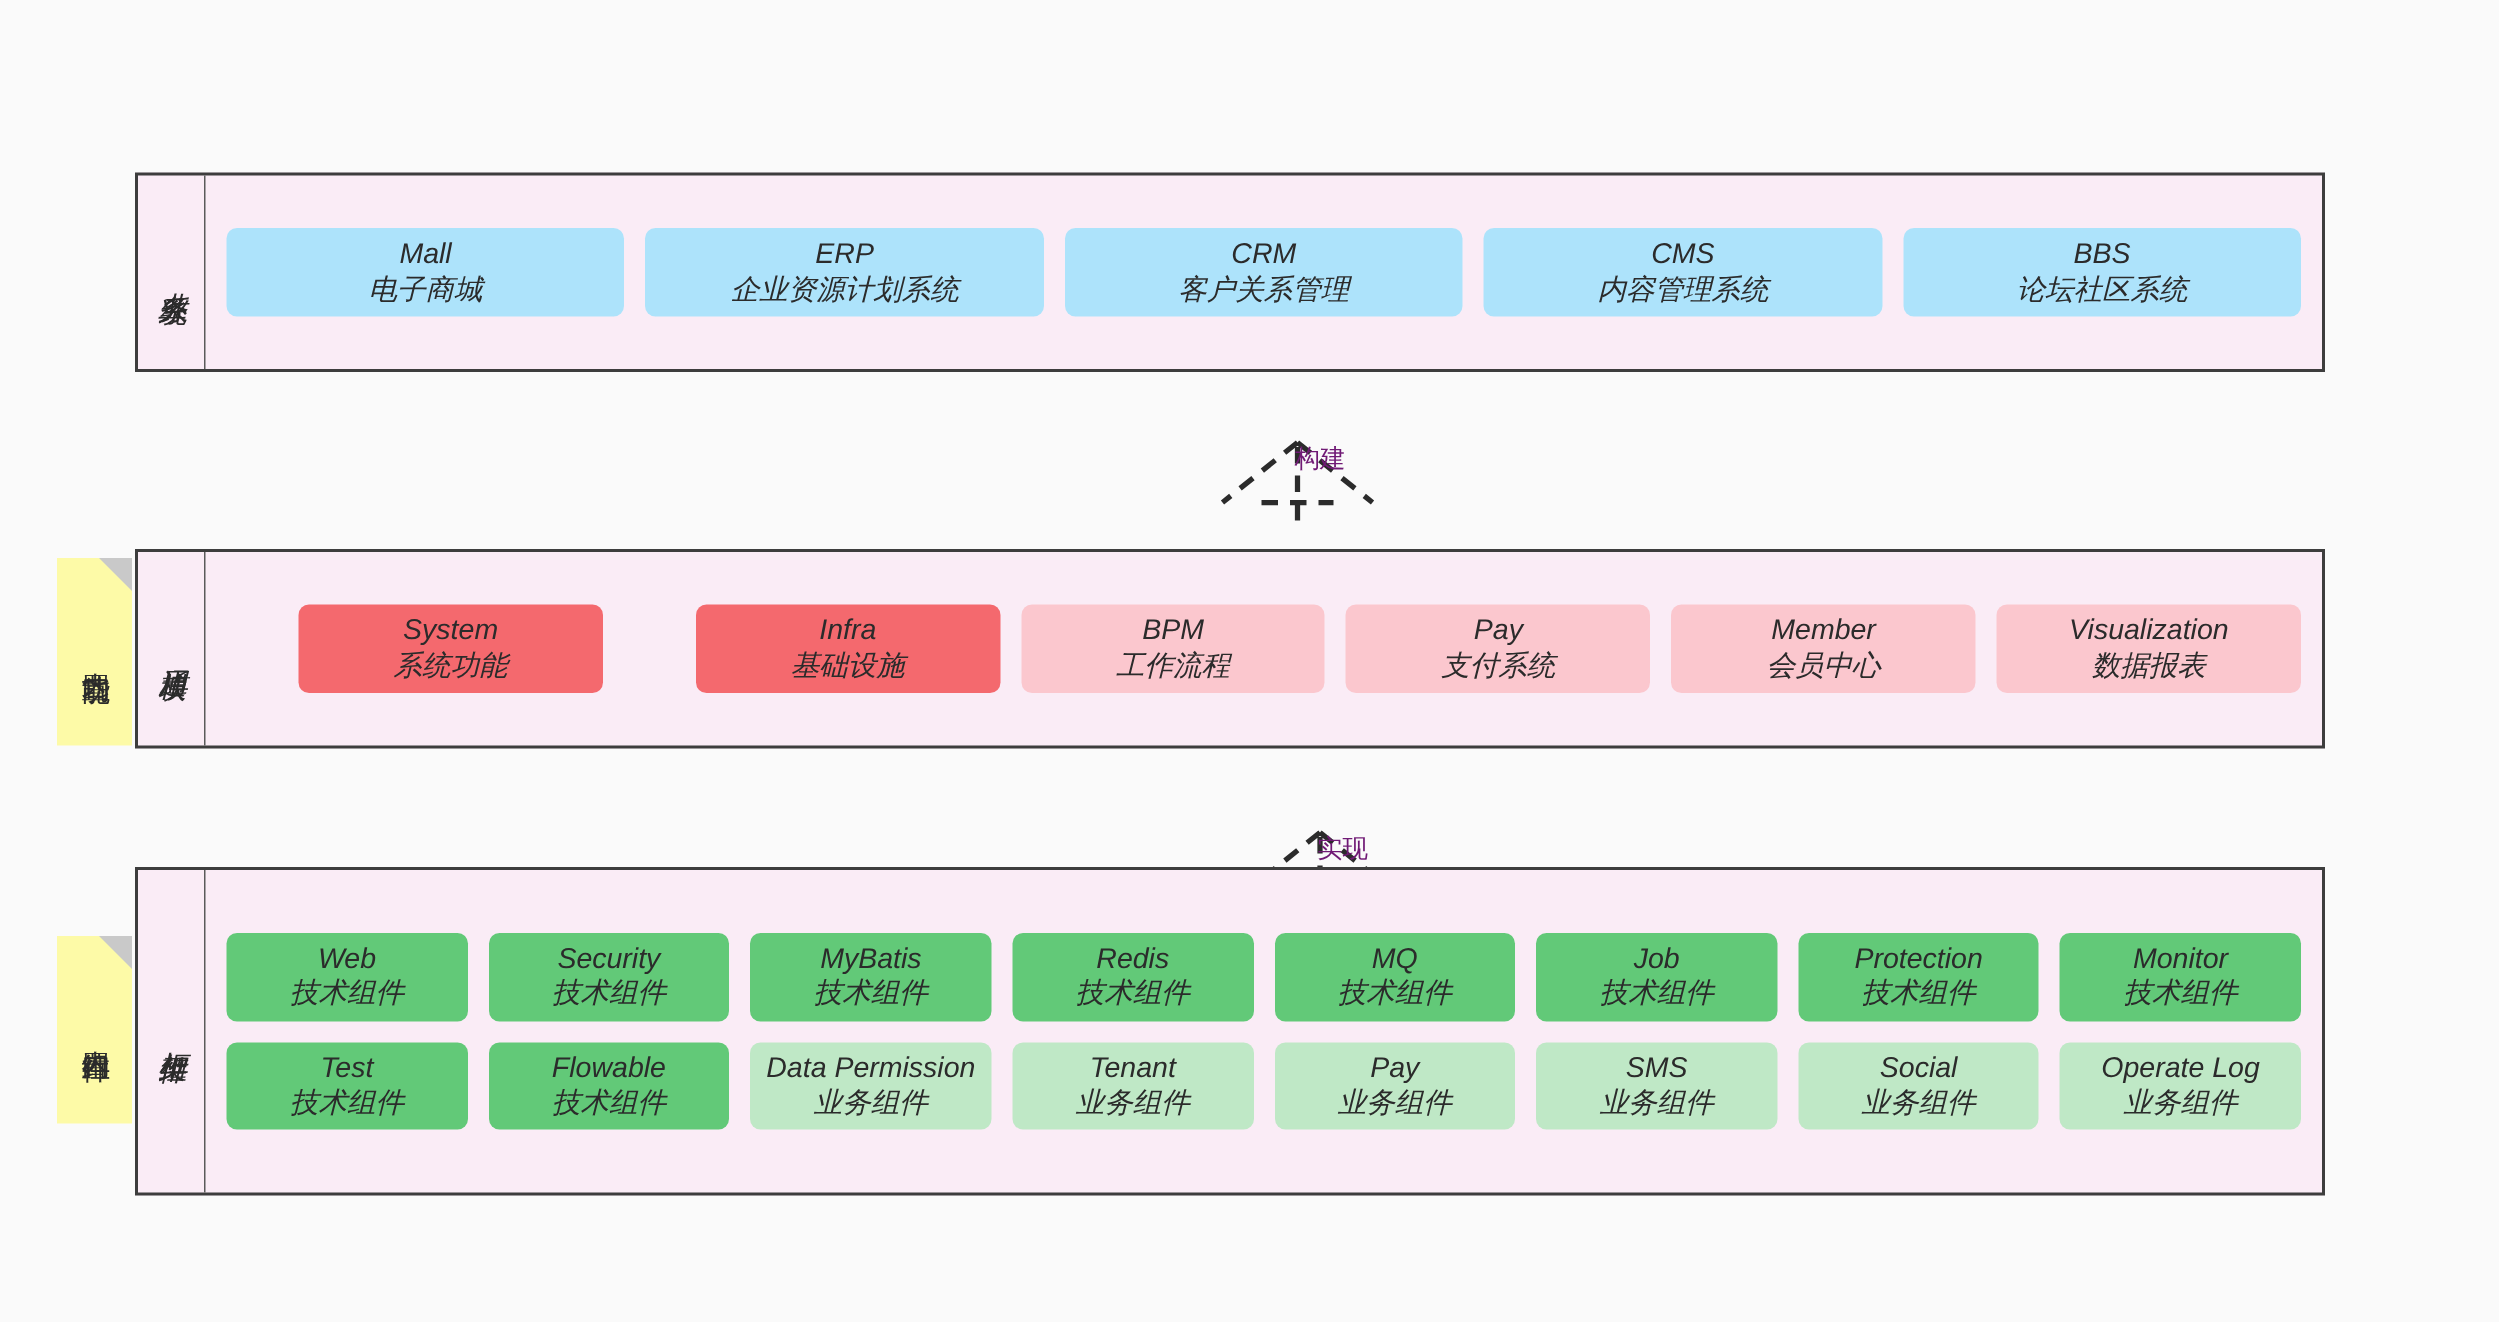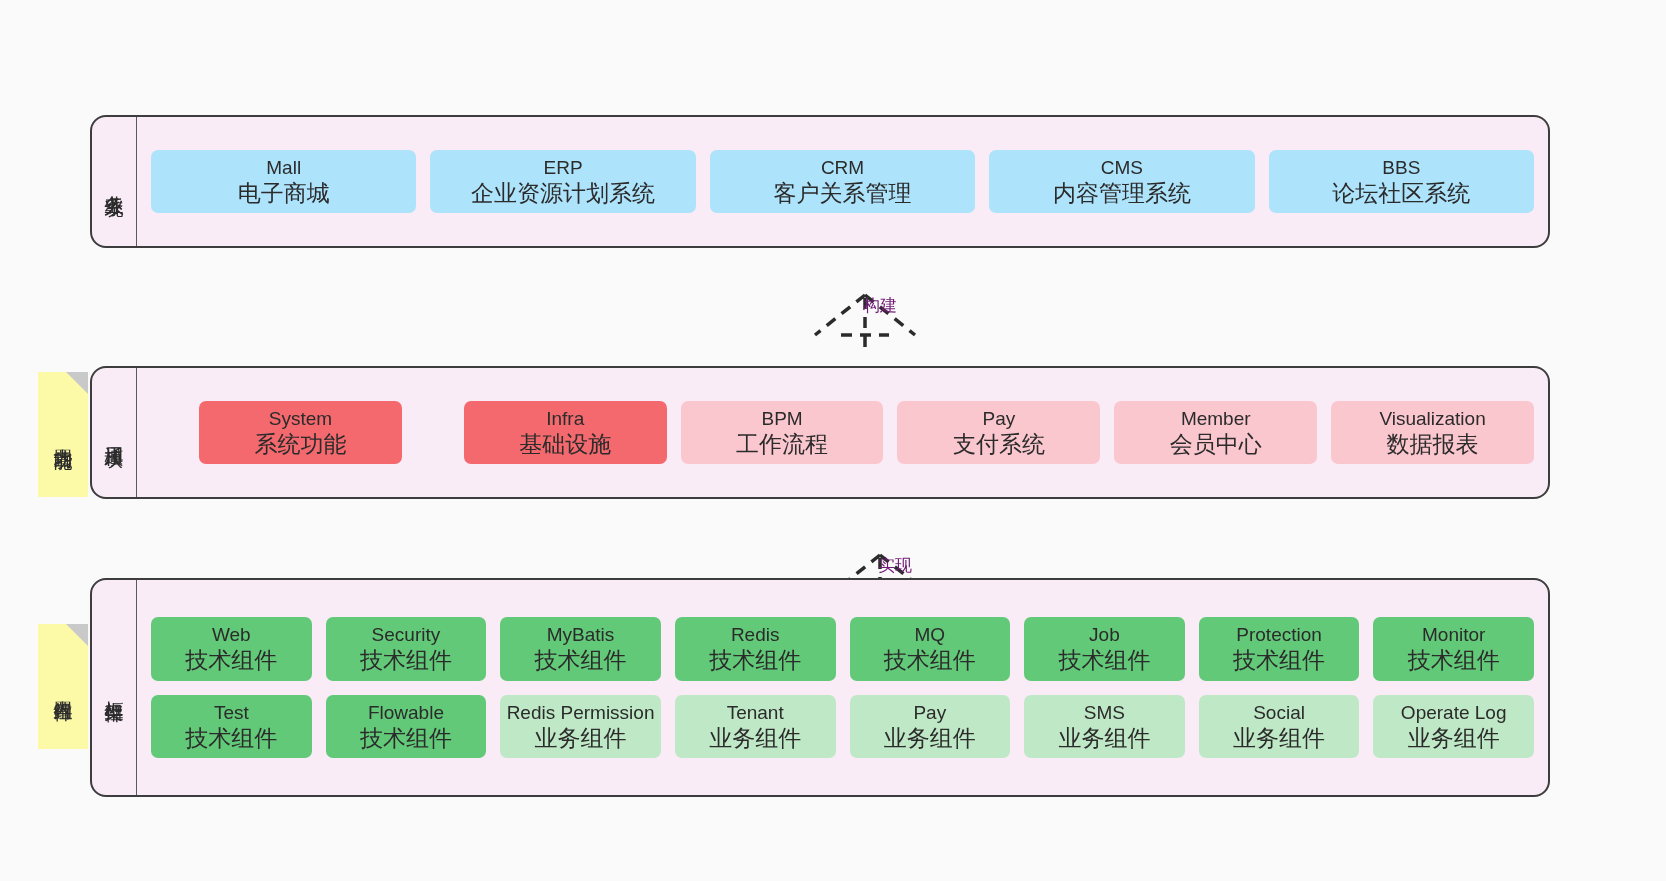--- a/index.html
+++ b/index.html
@@ -18,23 +18,24 @@
     background: #fafafa;
     overflow: hidden;
   }
 
   
   .layer {
     position: absolute;
     box-sizing: border-box;
     background: #faecf6;
     border: 2px solid #3d3d3d;
-    border-radius: 16px;
+    border-radius: 0;
     display: flex;
     align-items: stretch;
+    font-style: italic;
   }
   .layer-title {
     flex: 0 0 auto;
     width: 44px;
     display: flex;
     align-items: center;
     justify-content: center;
     font-size: 19px;
     line-height: 1.16;
     letter-spacing: 1px;
@@ -67,21 +68,21 @@
     text-align: center;
     line-height: 1.22;
     padding: 6px 4px;
     box-sizing: border-box;
   }
   .cell .en {
     font-size: 19px;
     white-space: nowrap;
   }
   .cell .cn {
-    font-size: 23px;
+    font-size: 19px;
     white-space: nowrap;
   }
   .cell.wrap .en { white-space: normal; }
 
   
   .c-blue       { background: #ade3fb; }
   .c-red        { background: #f4696e; margin-left: 48px; }
   .c-pink       { background: #fbc7ce; }
   .c-green      { background: #62c978; }
   .c-lightgreen { background: #bfe8c6; }
@@ -245,21 +246,21 @@
       <div class="row">
         <div class="cell c-green">
           <span class="en">Test</span>
           <span class="cn">技术组件</span>
         </div>
         <div class="cell c-green">
           <span class="en">Flowable</span>
           <span class="cn">技术组件</span>
         </div>
         <div class="cell c-lightgreen wrap">
-          <span class="en">Redis Permission</span>
+          <span class="en">Data Permission</span>
           <span class="cn">业务组件</span>
         </div>
         <div class="cell c-lightgreen">
           <span class="en">Tenant</span>
           <span class="cn">业务组件</span>
         </div>
         <div class="cell c-lightgreen">
           <span class="en">Pay</span>
           <span class="cn">业务组件</span>
         </div>

